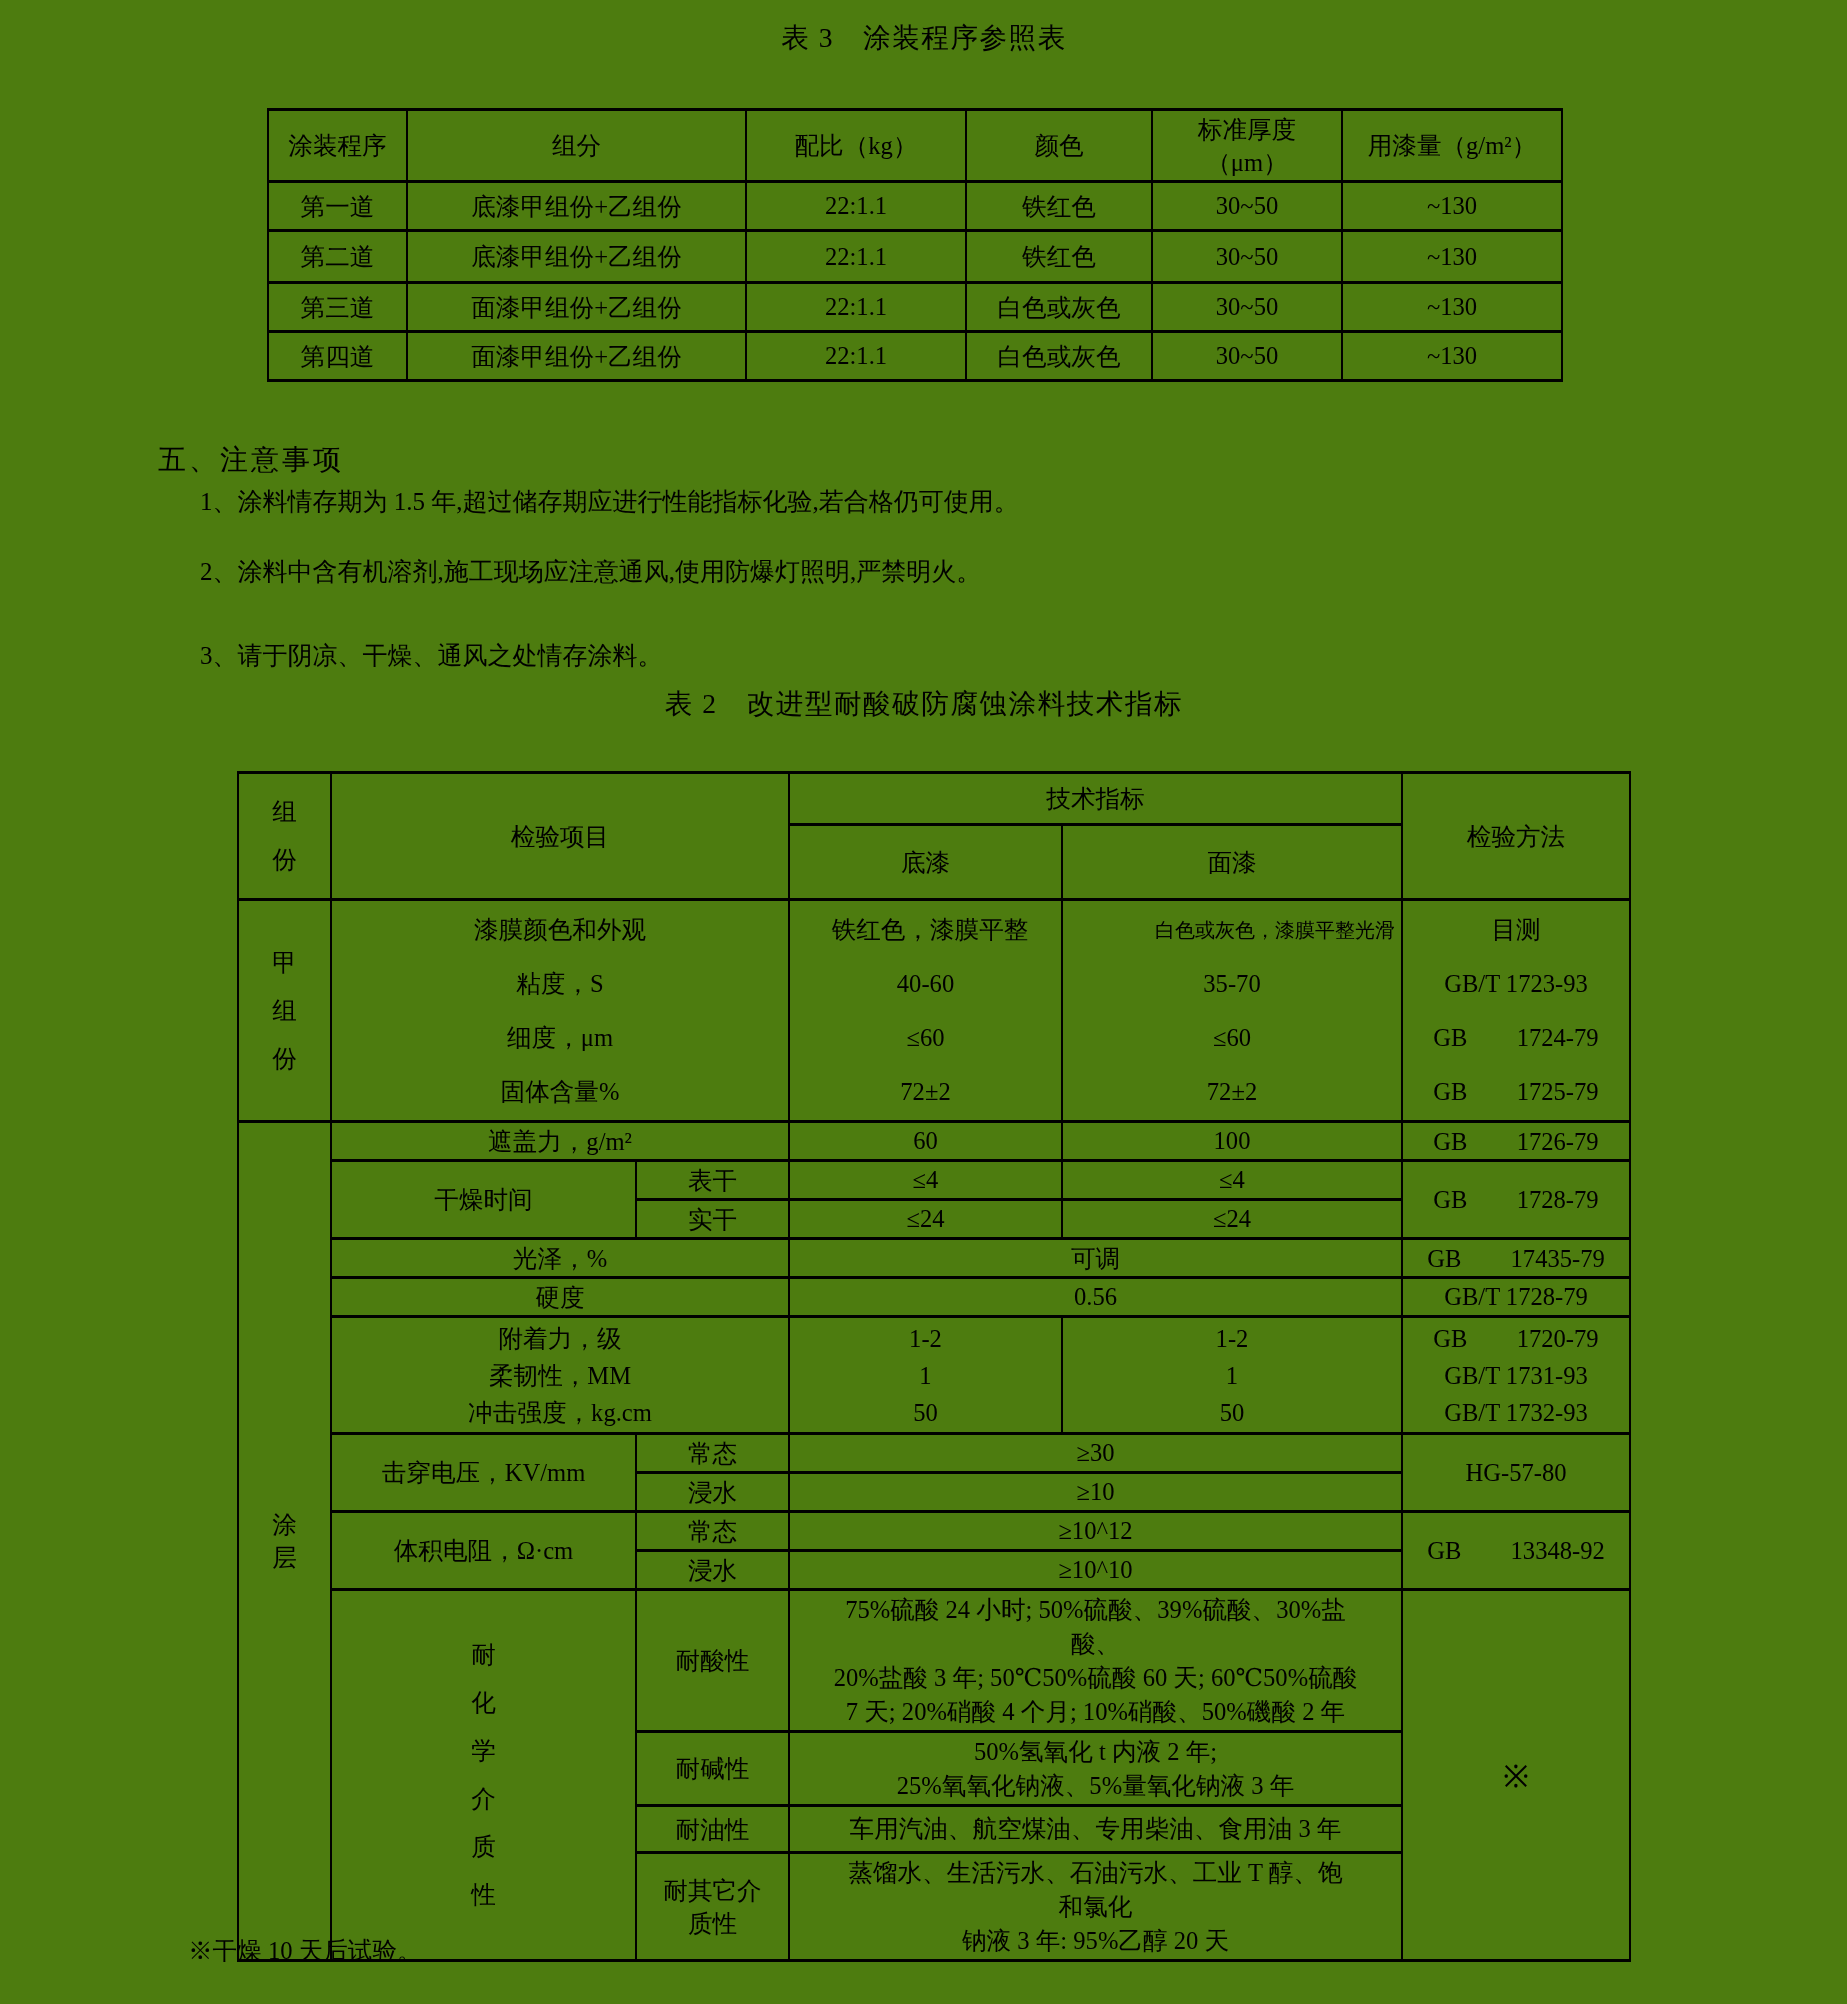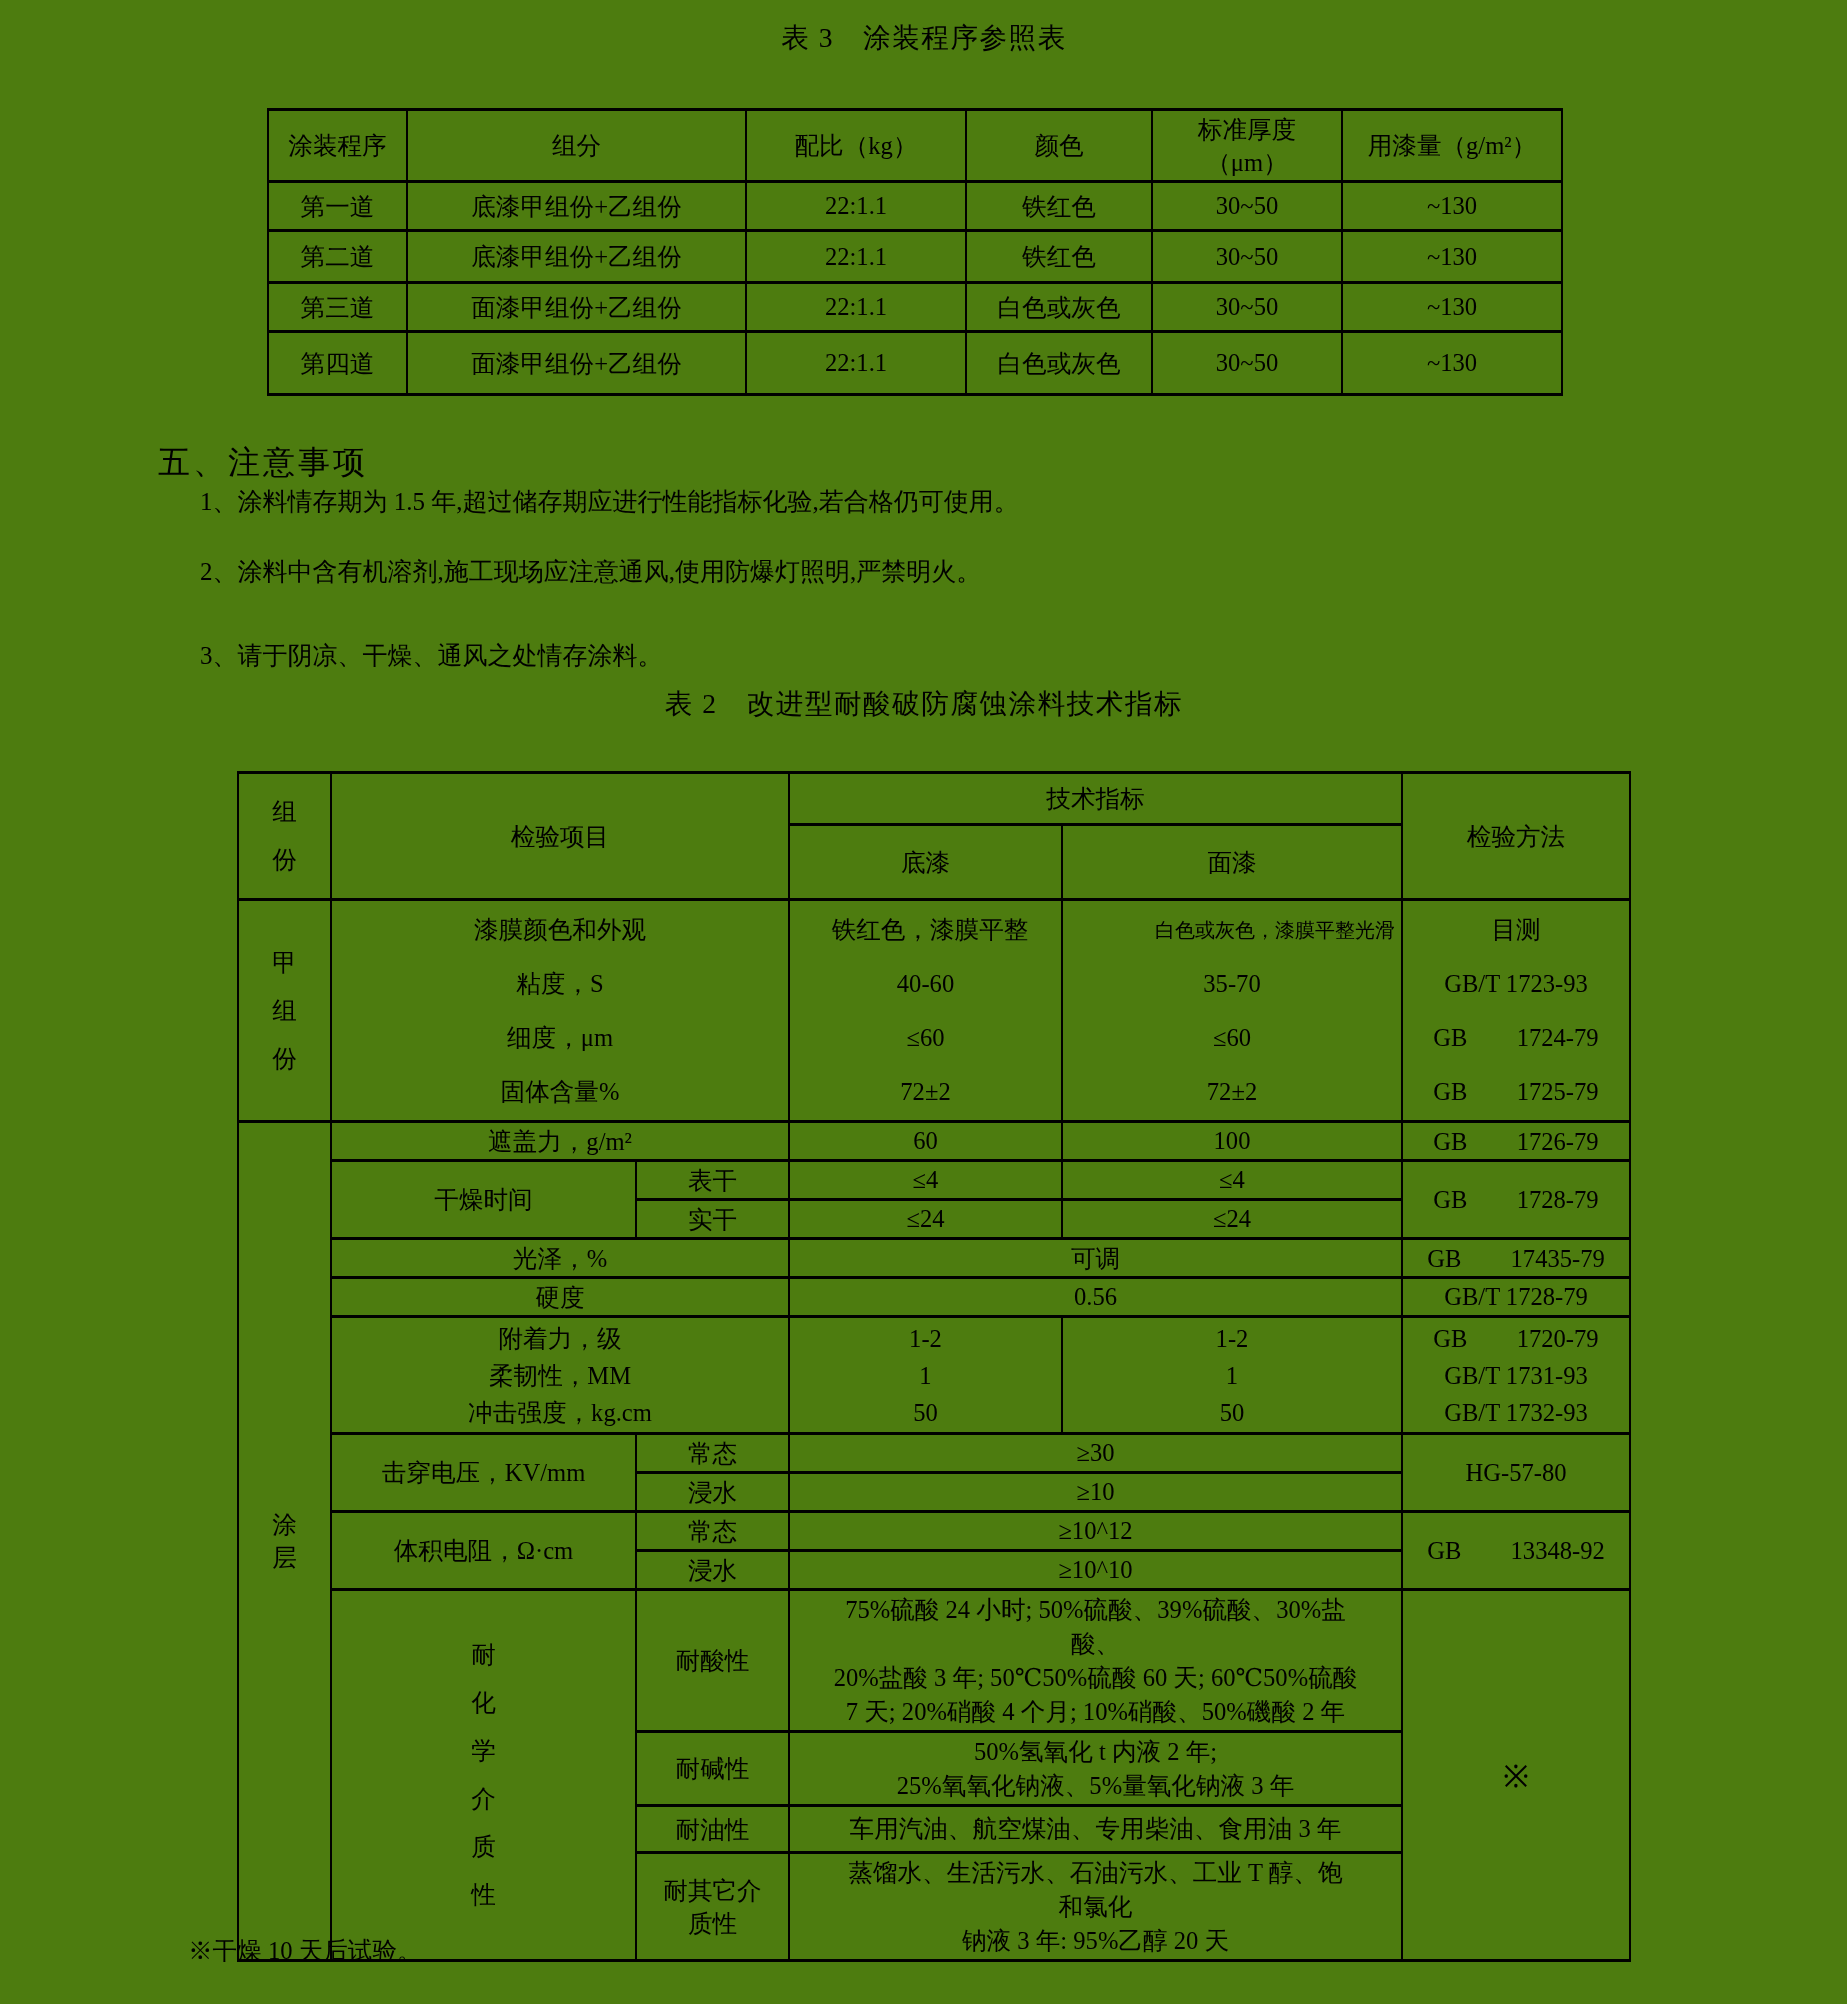--- a/index.html
+++ b/index.html
@@ -39,21 +39,21 @@
   .lines4 div{height:54px;line-height:54px;}
   .lines3 div{height:37px;line-height:37px;}
   .wrap{line-height:34px;text-align:left;padding:4.5px 10.4px;}
   .sm{font-size:20px;text-align:right;}
   .spread{
     display:flex;flex-direction:column;justify-content:space-around;
     align-items:center;height:100%;
   }
   .star{font-size:31px;}
   
-  .notes-heading{position:absolute;font-size:32px;letter-spacing:3px;}
+  .notes-heading{position:absolute;font-size:28px;letter-spacing:3px;}
   .note-item{position:absolute;font-size:25px;}
   .footnote{position:absolute;font-size:24.6px;}
 </style>
 </head>
 <body>
 
 <div id="page">
 
   <div class="doc-title" style="top:18.6px;">表 3　涂装程序参照表</div>
 
@@ -92,21 +92,21 @@
       <td>~130</td>
     </tr>
     <tr style="height:49px">
       <td>第三道</td>
       <td>面漆甲组份+乙组份</td>
       <td>22:1.1</td>
       <td>白色或灰色</td>
       <td>30~50</td>
       <td>~130</td>
     </tr>
-    <tr style="height:63px">
+    <tr style="height:49px">
       <td>第四道</td>
       <td>面漆甲组份+乙组份</td>
       <td>22:1.1</td>
       <td>白色或灰色</td>
       <td>30~50</td>
       <td>~130</td>
     </tr>
   </tbody>
     </table>
 

